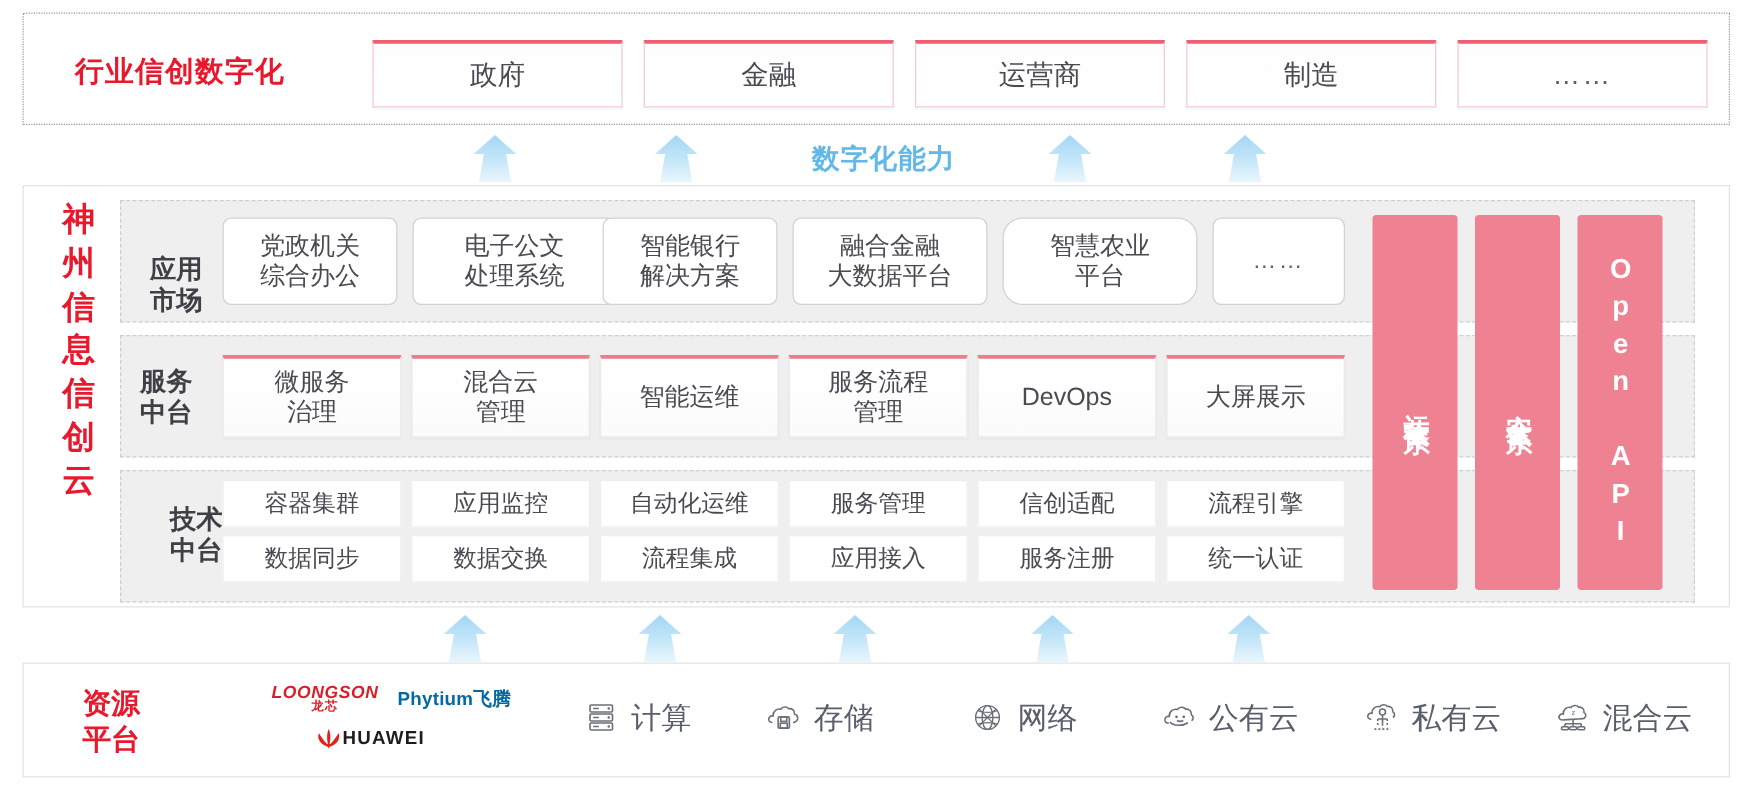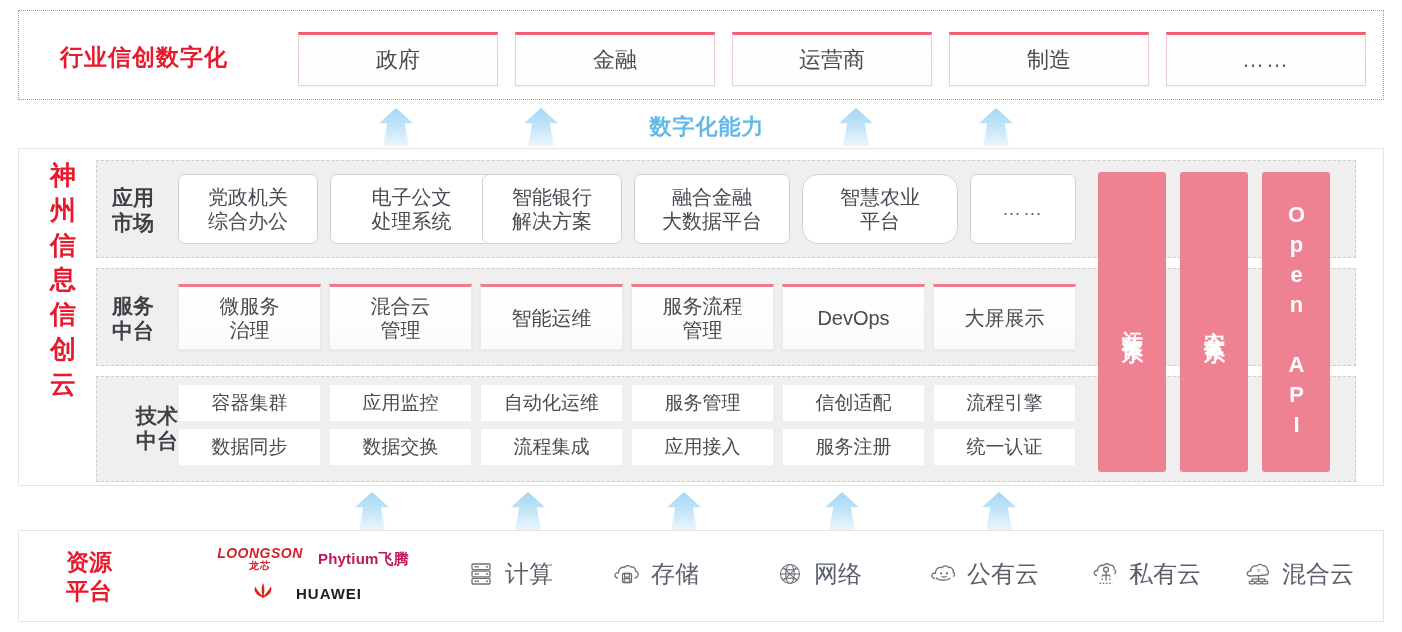--- a/index.html
+++ b/index.html
@@ -61,21 +61,21 @@
     background:#efeff0;border:1px dashed #cfcfcf;
   }
   #layer-app{left:96px;top:160px;width:1260px;height:98px;}
   #layer-svc{left:96px;top:268px;width:1260px;height:98px;}
   #layer-tech{left:96px;top:376px;width:1260px;height:106px;}
 
   .layer-label{
     color:#3f3f46;font-size:21px;font-weight:bold;line-height:1.18;
     width:58px;text-align:center;
   }
-  #label-app{left:104px;top:186px;}
+  #label-app{left:104px;top:204px;text-align:right;}
   #label-svc{left:104px;top:294px;}
   #label-tech{left:104px;top:404px;margin-left:24px;}
 
   
   .app-card{
     top:174px;height:70px;
     background:#ffffff;border:1px solid #d2d2d4;border-radius:7px;
     color:#4a4a52;font-size:20px;line-height:1.22;
   }
   .app-card.dots{color:#5c6270;letter-spacing:2px;font-size:19px;}
@@ -117,25 +117,25 @@
     color:#e8192c;font-size:23px;font-weight:bold;line-height:1.28;
     text-align:center;
   }
   .logo-loongson{
     left:210px;top:546px;width:100px;text-align:center;
   }
   .logo-loongson .ls-en{color:#d81f26;font-size:14px;font-weight:bold;font-style:italic;letter-spacing:.5px;line-height:1;}
   .logo-loongson .ls-cn{color:#d81f26;font-size:10px;font-weight:bold;line-height:1.2;letter-spacing:1px;}
   .logo-phytium{
     left:318px;top:550px;width:112px;
-    color:#be185d;font-size:15px;font-weight:bold;letter-spacing:.2px;
+    color:#0369a1;font-size:15px;font-weight:bold;letter-spacing:.2px;
   }
   .logo-huawei{
     left:252px;top:582px;width:140px;
-    display:flex;align-items:center;gap:22px;
+    display:flex;align-items:flex-start;gap:0;
   }
   .logo-huawei .hw-text{color:#1d1d1d;font-size:15px;font-weight:bold;letter-spacing:1px;}
 
   .res-item{
     top:552px;height:44px;
     display:flex;align-items:center;gap:9px;
     color:#5a5f6b;font-size:24px;
   }
   .res-item .ico{width:30px;height:30px;flex:0 0 30px;display:block;}
 </style>

